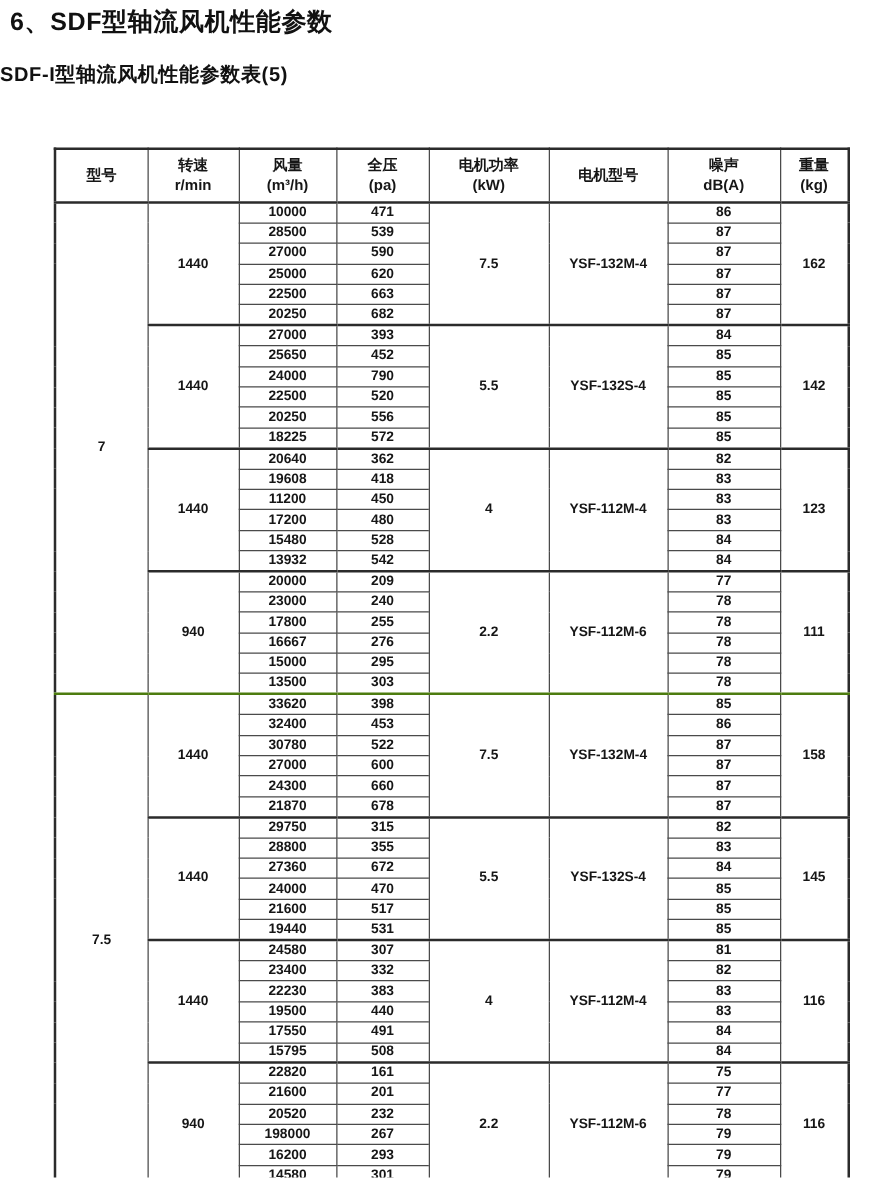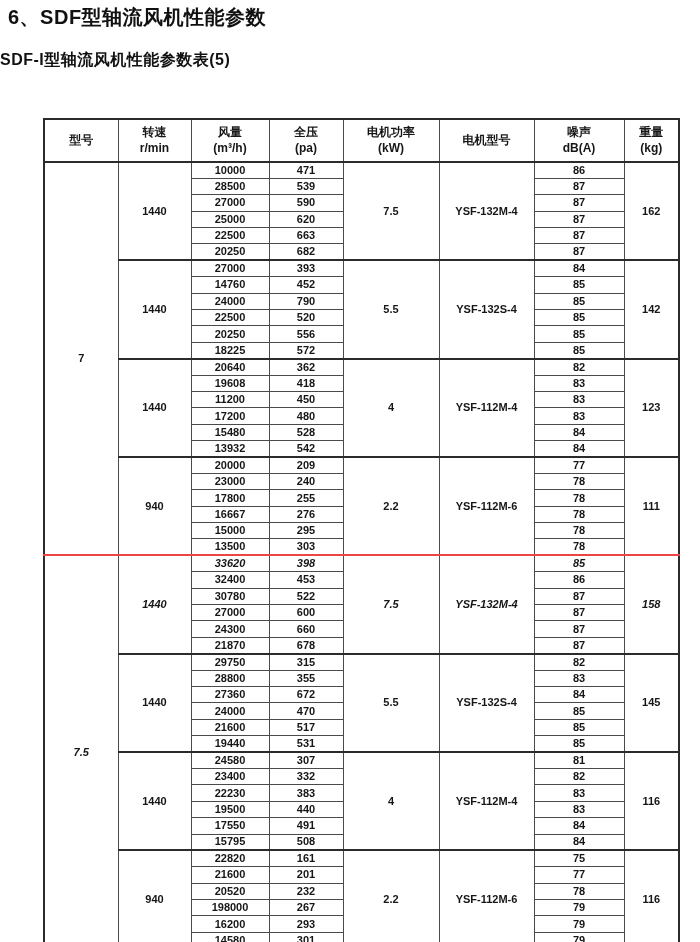--- a/index.html
+++ b/index.html
@@ -49,21 +49,21 @@
     font-size: 12px;
     line-height: 1.3;
     border-bottom: 2px solid #2b2b2b;
   }
   table.perf tbody tr { height: 16.4px; }
   table.perf td {
     font-size: 11px;
     line-height: 1;
   }
   table.perf td.group-top { border-top: 2px solid #2b2b2b; }
-  table.perf td.model-top { border-top: 2px solid #ef4444; font-style: italic; }
+  table.perf td.model-top { border-top: 2px solid #4d7c0f; }
 </style>
 </head>
 <body>
 
 <div class="heading">6、SDF型轴流风机性能参数</div>
 <div class="subtitle">SDF-I型轴流风机性能参数表(5)</div>
 
 <table class="perf">
   <colgroup id="colgroup">
       <col style="width: 74px;">
@@ -148,21 +148,21 @@
       <tr>
         <td rowspan="6" class="group-top">1440</td>
         <td class="group-top">27000</td>
         <td class="group-top">393</td>
         <td rowspan="6" class="group-top">5.5</td>
         <td rowspan="6" class="group-top">YSF-132S-4</td>
         <td class="group-top">84</td>
         <td rowspan="6" class="group-top">142</td>
       </tr>
       <tr>
-        <td>14760</td>
+        <td>25650</td>
         <td>452</td>
         <td>85</td>
       </tr>
       <tr>
         <td>24000</td>
         <td>790</td>
         <td>85</td>
       </tr>
       <tr>
         <td>22500</td>

